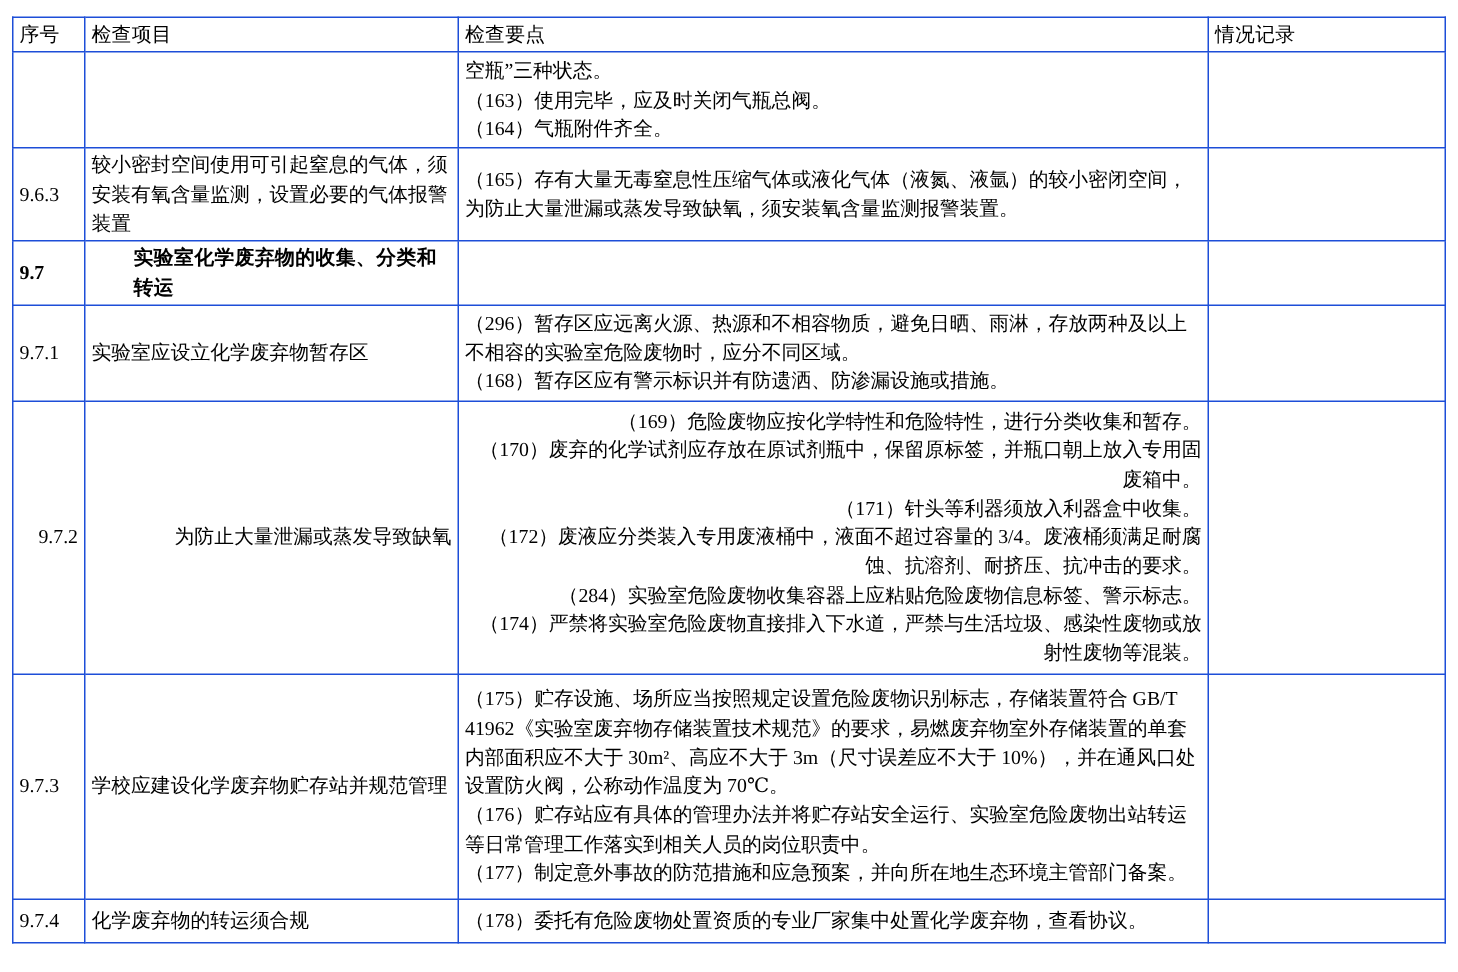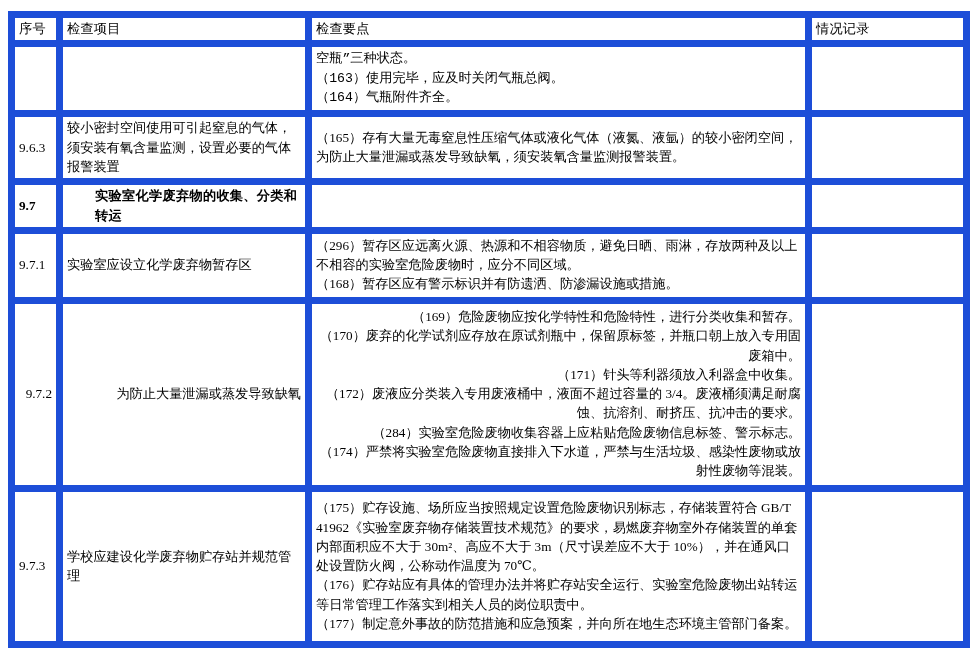--- a/index.html
+++ b/index.html
@@ -24,21 +24,21 @@
   }
   table.checklist {
     position: absolute;
     left: 8px;
     top: 11px;
     width: 955px;
     border-collapse: collapse;
     table-layout: fixed;
   }
   table.checklist td, table.checklist th {
-    border: 7px solid #1d4ed8;
+    border: 1px solid #1d4ed8;
     vertical-align: middle;
     padding: 1px 4px 2px 4px;
     font-size: 13.2px;
     line-height: 1.46;
     font-weight: normal;
     text-align: left;
   }
   col.c-no    { width: 48px; }
   col.c-item  { width: 249px; }
   col.c-point { width: 500px; }
@@ -83,21 +83,21 @@
   .pagenum {
     position: absolute;
     left: 0;
     top: 628px;
     width: 972px;
     text-align: center;
     font-size: 12.6px;
     font-family: "Liberation Serif", "DejaVu Serif", serif;
   }
   
-  tr.r-cont td { height: 60px; font-family: Liberation Mono, monospace; }
+  tr.r-cont td { height: 60px; }
   tr.r-963  td { height: 58px; }
   tr.r-964  td { height: 38px; }
   tr.r-97   td { height: 22px; margin-top: 40px; }
   tr.r-971  td { height: 60px; }
   tr.r-972  td { height: 178px; text-align: right; }
   tr.r-973  td { height: 146px; }
   tr.r-974  td { height: 25px; }
 </style>
 </head>
 <body>

